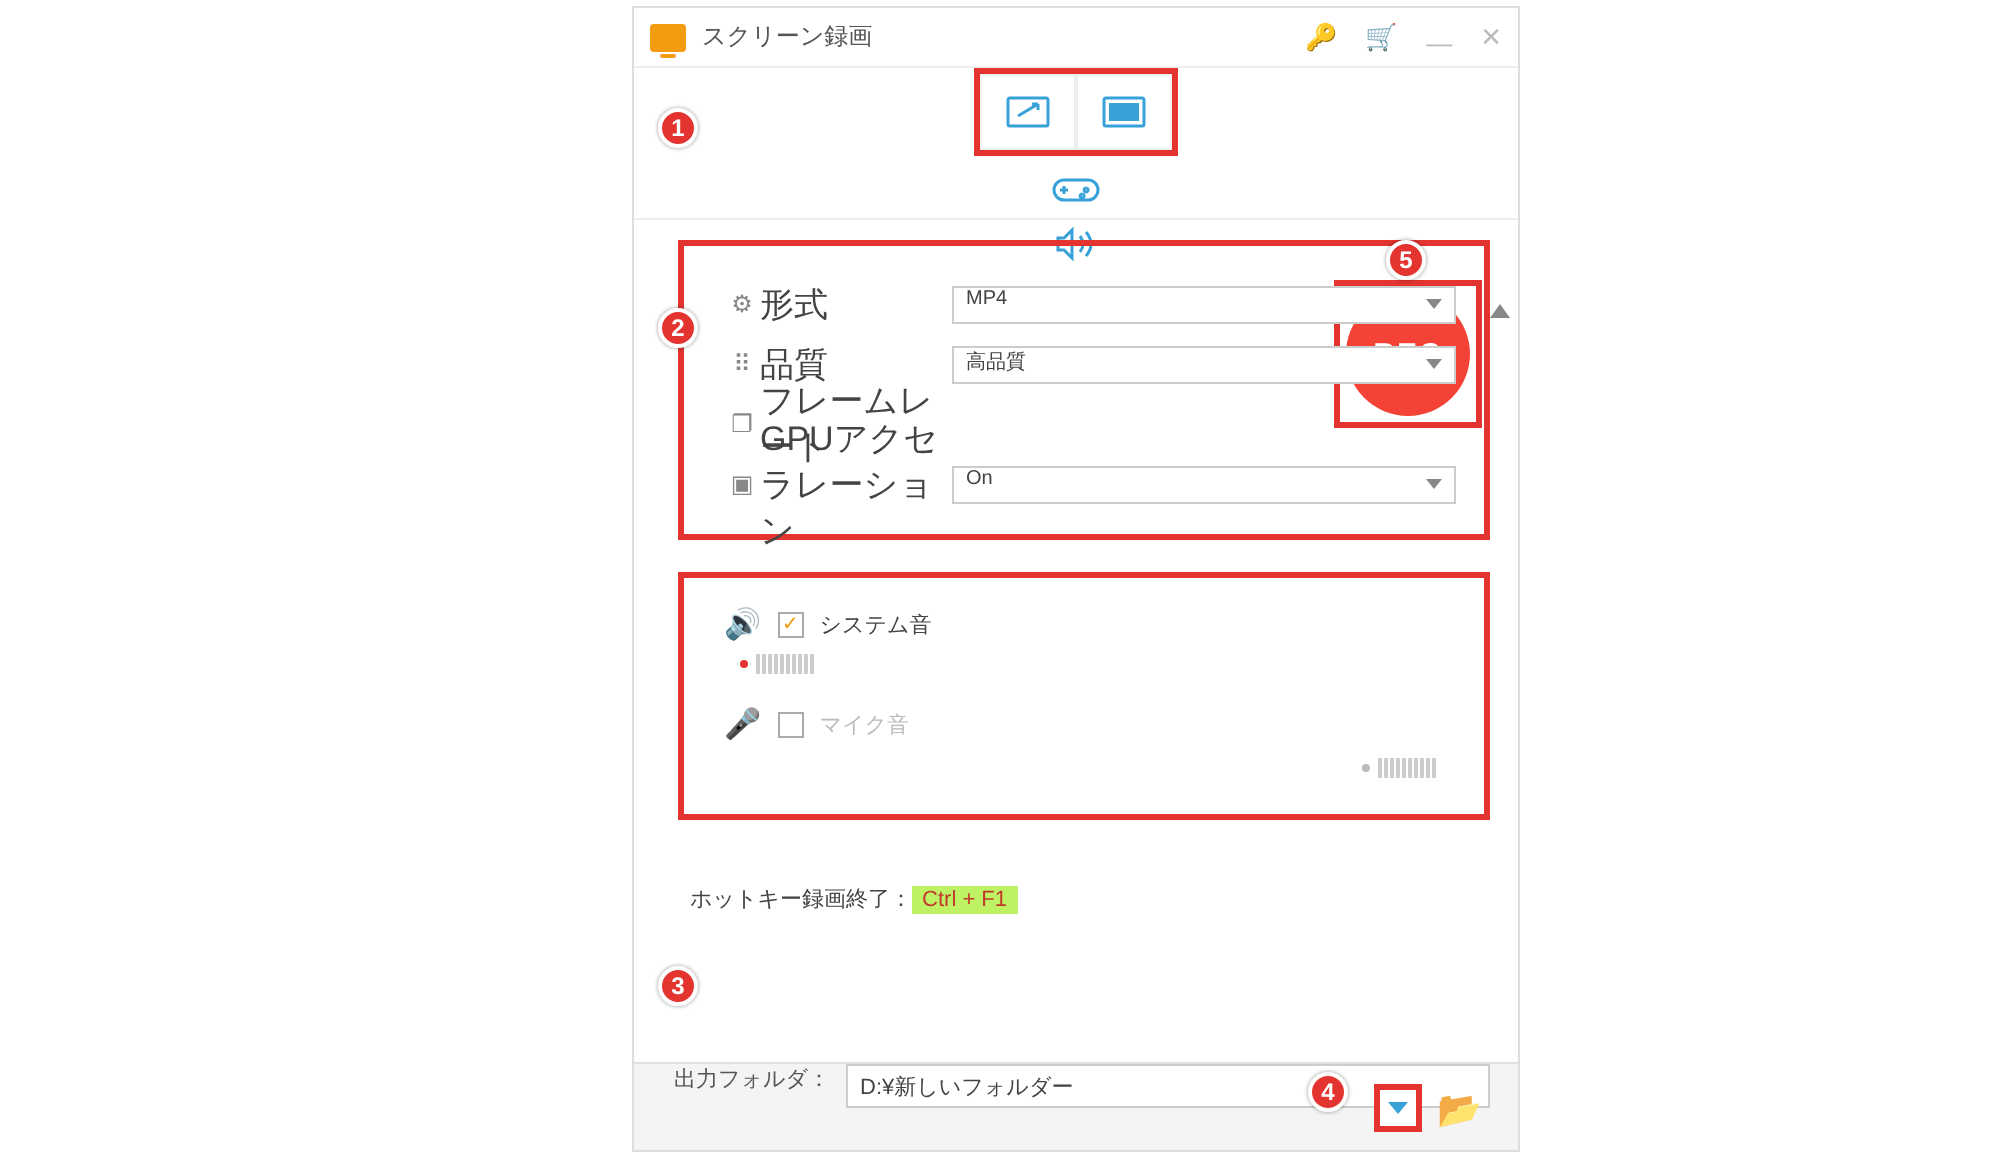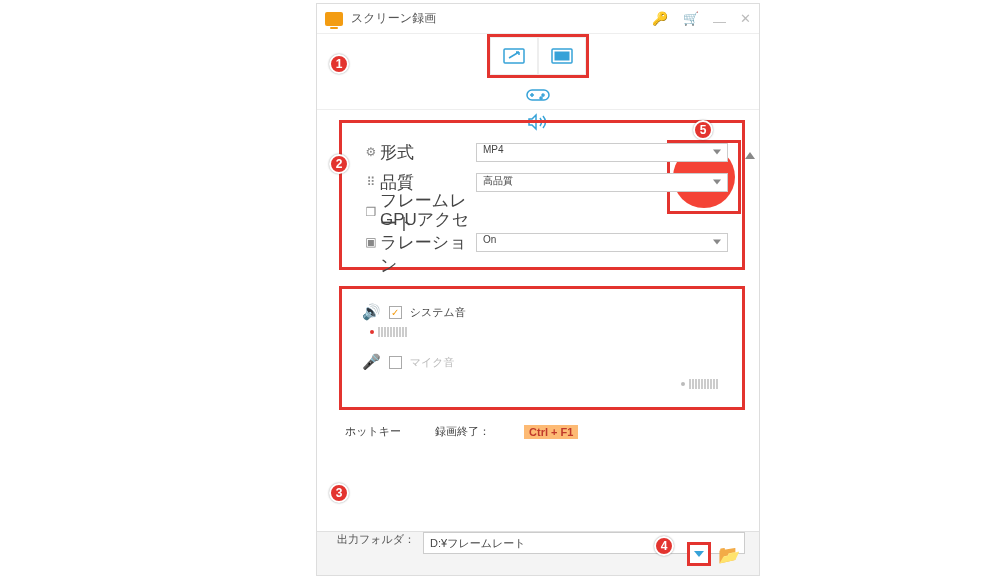--- a/index.html
+++ b/index.html
@@ -144,24 +144,24 @@
       margin-left:8px;
     }
     .vu .dot { width:4px;height:4px;border-radius:50%; background:#e3342f; margin-right:3px;}
     .vu .dot.grey { background:#bbb;}
     .vu .bar { width:2px; height:10px; background:#ccc; }
     .device-line { display:flex; align-items:center; }
     .mic-vu-line { display:flex; justify-content:flex-end; padding-right:10px; margin-top:8px;}
     
     .hotkey-row {
       display:flex; align-items:flex-end;
-      margin: 8px 24px 0 28px;
-      font-size:11px; color:#444; gap:34px;
-    }
-    .hotkey-value { background:#fdba74; padding:1px 5px; color:#c0392b; font-weight:700;}
+      margin: 26px 24px 0 28px;
+      font-size:11px; color:#444; 
+    }
+    .hotkey-value { background:#bef264; padding:1px 5px; color:#c0392b; font-weight:400;}
     
     .folder-bar {
       margin-top:auto;
       background:#f4f4f4;
       border-top:1px solid #e0e0e0;
       height:44px;
       display:flex;
       padding: 0 14px 0 20px;
       gap: 8px;
       position:relative;
@@ -334,21 +334,21 @@
 
   <div class="hotkey-row">
     <span>ホットキー</span>
     <span>録画終了：</span>
     <span class="hotkey-value">Ctrl + F1</span>
   </div>
 
   <div class="folder-bar">
     <span class="folder-label">出力フォルダ：</span>
     <div class="folder-input">
-      <span>D:¥フレームレート</span>
+      <span>D:¥新しいフォルダー</span>
     </div>
     <div class="folder-dd-box">
       <div class="folder-dd-tri"></div>
     </div>
     <span class="folder-open-icon">📂</span>
   </div>
 
 </div>
 
 <div class="annot" style="left:329px; top:54px;">1</div>

